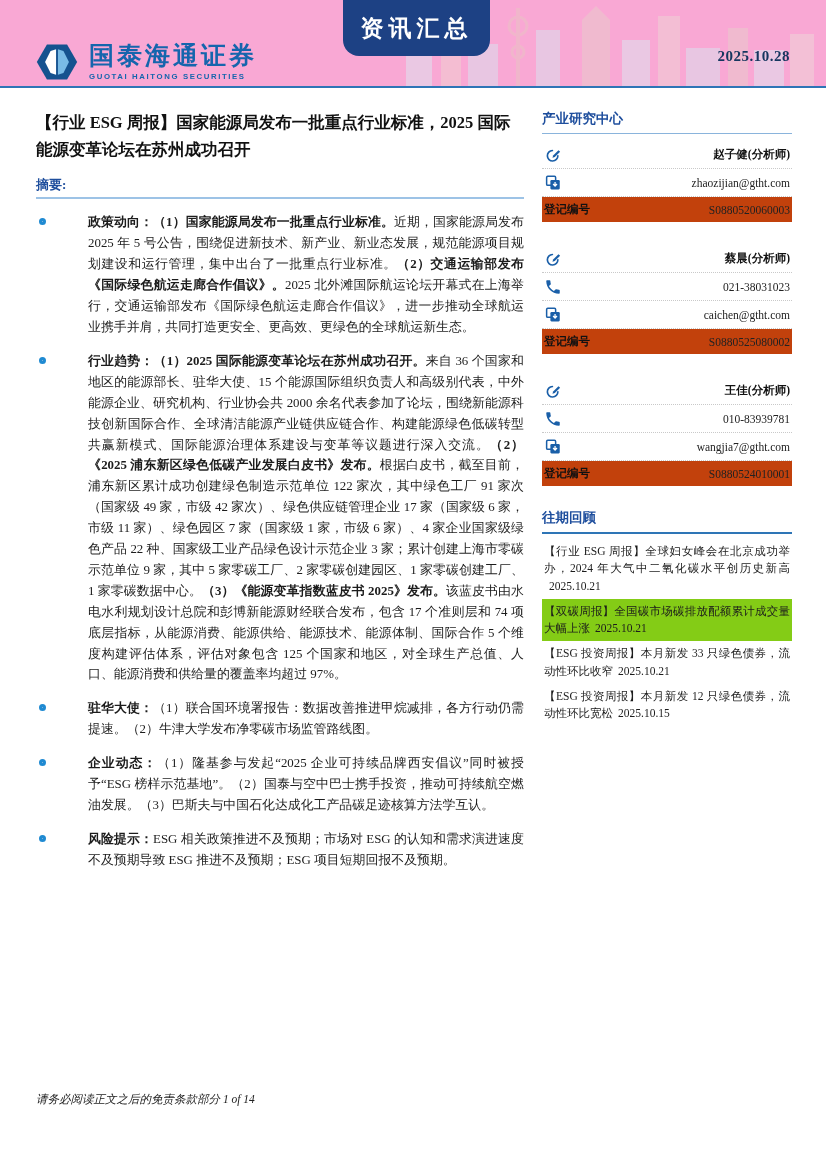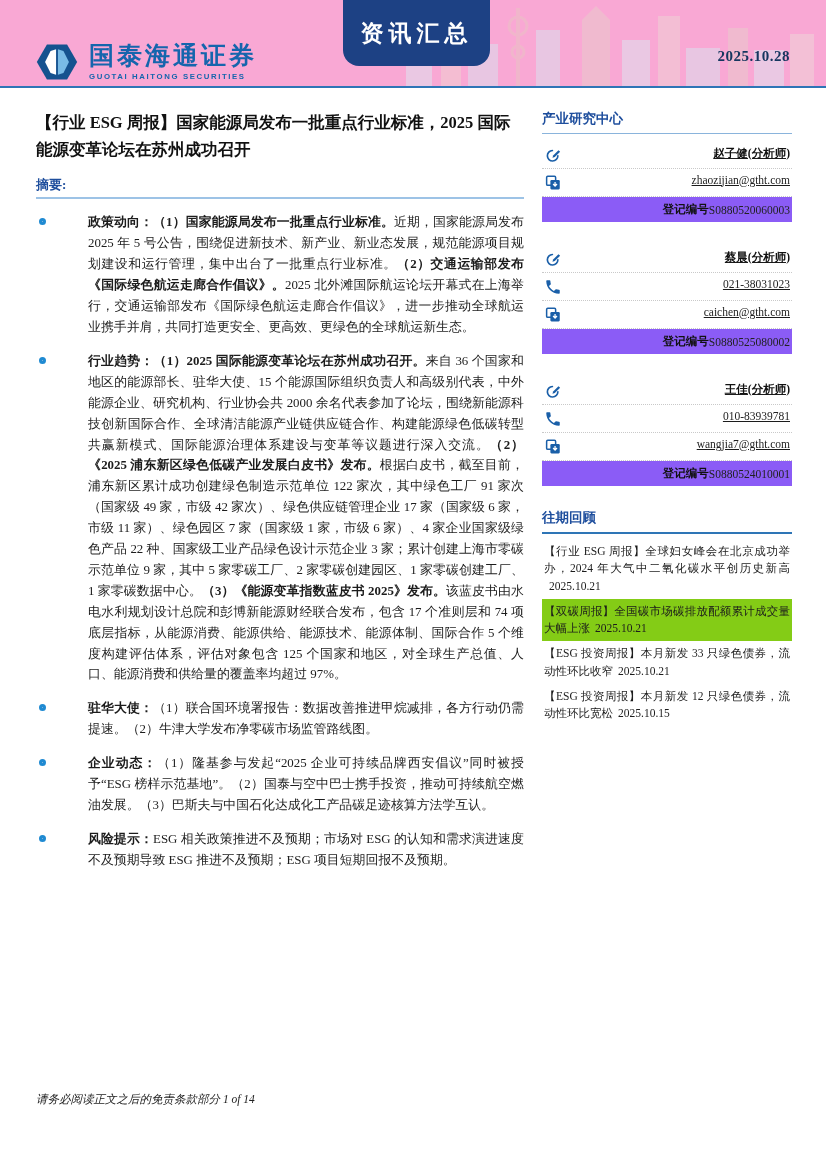--- a/index.html
+++ b/index.html
@@ -9,21 +9,21 @@
     font-family:"Liberation Serif", serif; color:#1c1c1c;
   }
 
   
   .header { position:relative; height:88px; border-bottom:2px solid #2e75b6; background:#f9a8d4; }
   .skyline { position:absolute; right:0; top:0; width:440px; height:86px; opacity:.5; }
   .logo-wrap { position:absolute; left:34px; top:40px; display:flex; align-items:center; gap:9px; }
   .logo-text-cn { font-family:"Liberation Sans", sans-serif; font-size:25px; font-weight:bold; color:#1565ad; letter-spacing:3px; line-height:1; }
   .logo-text-en { font-family:"Liberation Sans", sans-serif; font-size:7.8px; font-weight:bold; color:#1565ad; letter-spacing:1.6px; margin-top:4px; }
   .badge {
-    position:absolute; left:343px; top:0; width:147px; height:66px;
+    position:absolute; left:343px; top:0; width:147px; height:56px;
     background:#1d4184; border-radius:0 0 16px 16px;
     display:flex; align-items:center; justify-content:center;
     color:#ffffff; font-size:23px; font-weight:bold; letter-spacing:5px;
   }
   .report-date { position:absolute; right:36px; top:48px; font-size:15px; font-weight:bold; color:#15365f; letter-spacing:.5px; }
 
   
   .main { display:flex; gap:18px; margin:22px 34px 0 36px; }
   .col-left { width:488px; flex:none; }
   .col-right { flex:1; min-width:0; }
@@ -42,29 +42,29 @@
   .seg { }
   .seg.bold { font-weight:bold; }
 
   
   .side-title { font-size:13.5px; font-weight:bold; color:#1e4e9d; padding-bottom:5px; }
   .research-title { border-bottom:1px solid #8ab4dc; margin-bottom:7px; }
   .history-title { border-bottom:2px solid #2e75b6; margin-bottom:5px; margin-top:20px; }
 
   .analyst-card { margin-bottom:23px; }
   .an-row {
-    display:flex; justify-content:space-between;
-    padding:4.5px 2px; font-size:11.5px; border-bottom:1px dotted #c9c9c9;text-decoration:underline;
+    display:flex; align-items:center; justify-content:space-between;
+    padding:4.5px 2px; font-size:11.5px; border-bottom:1px dotted #c9c9c9;
   }
   .an-row .ic { width:18px; height:18px; flex:none; }
   .an-name { font-weight:bold; color:#111; }
   .an-val { color:#222; }
   .an-reg-row {
-    display:flex; align-items:center; justify-content:flex-end;
-    padding:5px 2px; font-size:11.5px; background:#8b5cf6; border-bottom:none;
+    display:flex; align-items:center; justify-content:space-between;
+    padding:5px 2px; font-size:11.5px; background:#c2410c; border-bottom:none;gap:20px;
   }
   .an-reg-label { font-weight:bold; color:#111; }
 
   .history-list { }
   .hist-item { padding:4px 2px; font-size:11.5px; line-height:1.5; text-align:justify; }
   .hist-item.shaded { background:#84cc16; }
   .hist-date { margin-left:5px; white-space:nowrap; }
 
   
   .footer { position:absolute; left:36px; top:1092px; font-size:11.5px; font-style:italic; color:#222; }

